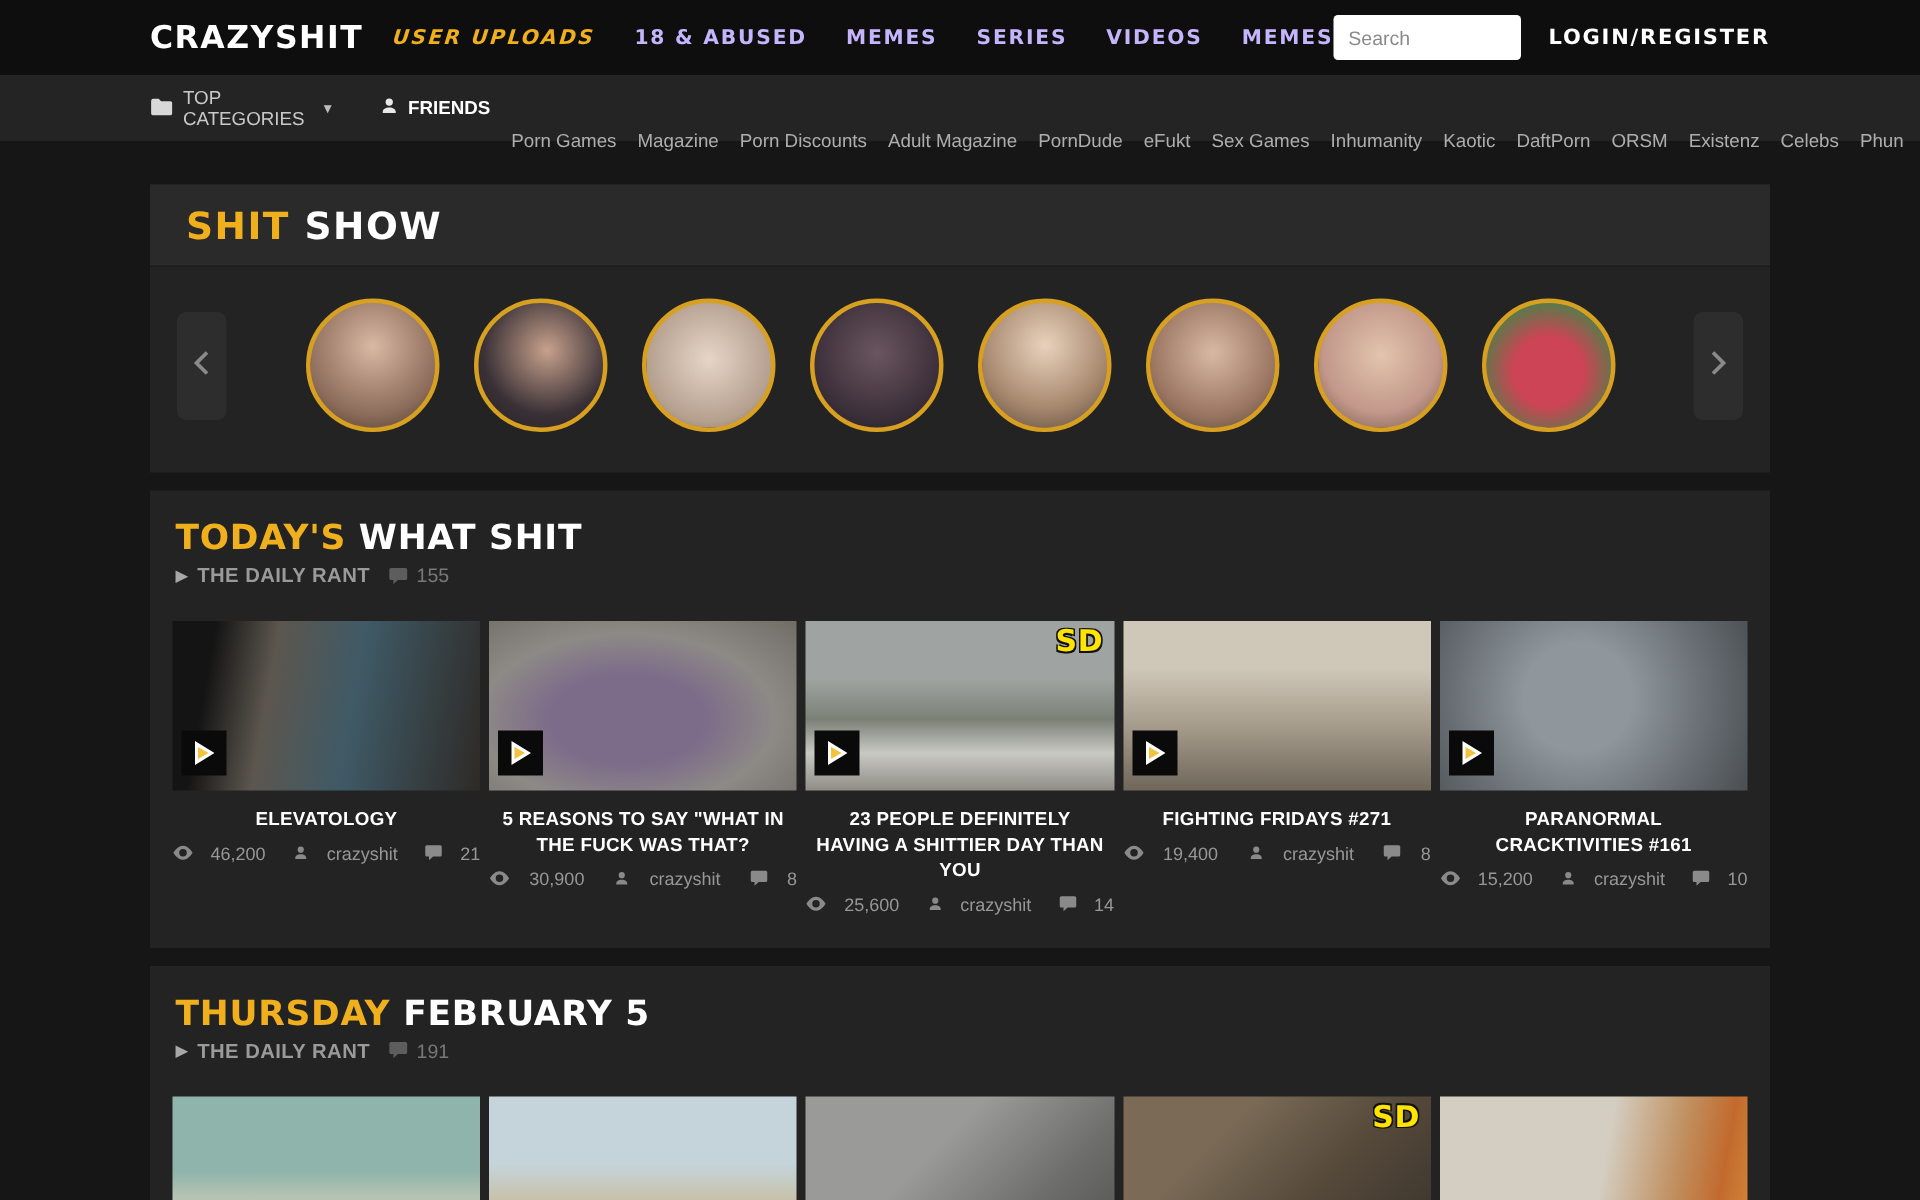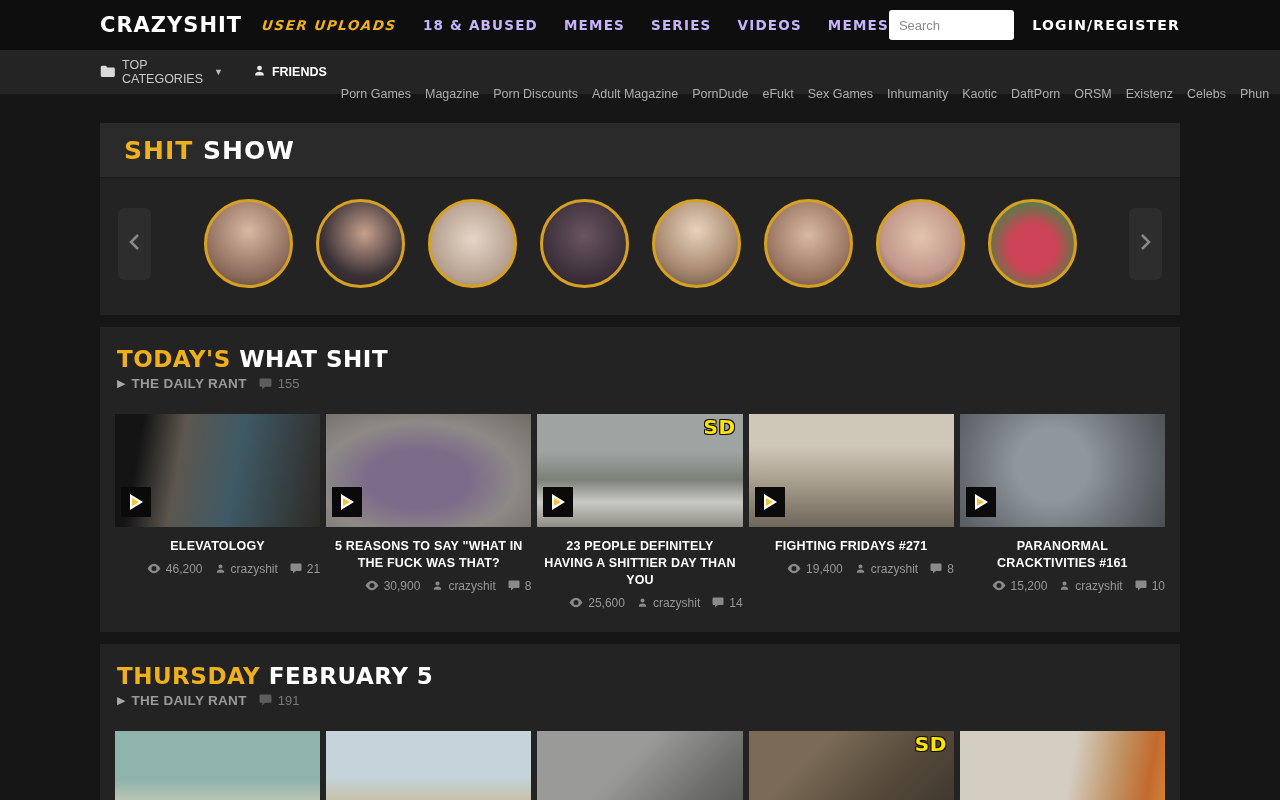--- a/index.html
+++ b/index.html
@@ -78,21 +78,21 @@
   .cards{display:flex;gap:6px;margin-top:23px;}
   .card{flex:1;min-width:0;}
   .thumb{height:113px;position:relative;background:#333;}
   .badge{position:absolute;top:1px;right:7px;color:#ffe400;
     font-family:"DejaVu Sans",sans-serif;font-weight:800;font-size:20px;letter-spacing:0.5px;
     text-shadow:1px 1px 0 #111,-1px -1px 0 #111,1px -1px 0 #111,-1px 1px 0 #111;}
   .play{position:absolute;left:6px;bottom:10px;width:30px;height:30px;background:#0a0a0a;
     display:flex;align-items:center;justify-content:center;}
   .card-title{margin-top:11px;color:#fff;font-size:12.5px;font-weight:bold;text-align:center;
     line-height:1.35;letter-spacing:0.2px;padding:0 6px;}
-  .card-meta{margin-top:7px;display:flex;align-items:center;justify-content:flex-end;gap:5px;
+  .card-meta{margin-top:7px;display:flex;align-items:center;justify-content:space-between;gap:5px;
     color:#979797;font-size:12px;}
   .card-meta .mi{display:flex;align-items:center;margin-left:7px;}
   .card-meta .mi:first-child{margin-left:0;}
 
   
   .av1{background:radial-gradient(circle at 50% 35%,#d9b9a4,#8a6a58 68%,#4f3b30 100%);}
   .av2{background:radial-gradient(circle at 55% 38%,#c7a18c,#3a3136 62%,#221d20 100%);}
   .av3{background:radial-gradient(circle at 50% 45%,#e6d6c8,#b59f8f 68%,#7a6a5c 100%);}
   .av4{background:radial-gradient(circle at 50% 40%,#6a5560,#3a2e38 68%,#241d24 100%);}
   .av5{background:radial-gradient(circle at 50% 34%,#e8d2bd,#a8896f 60%,#5c4a3c 100%);}

